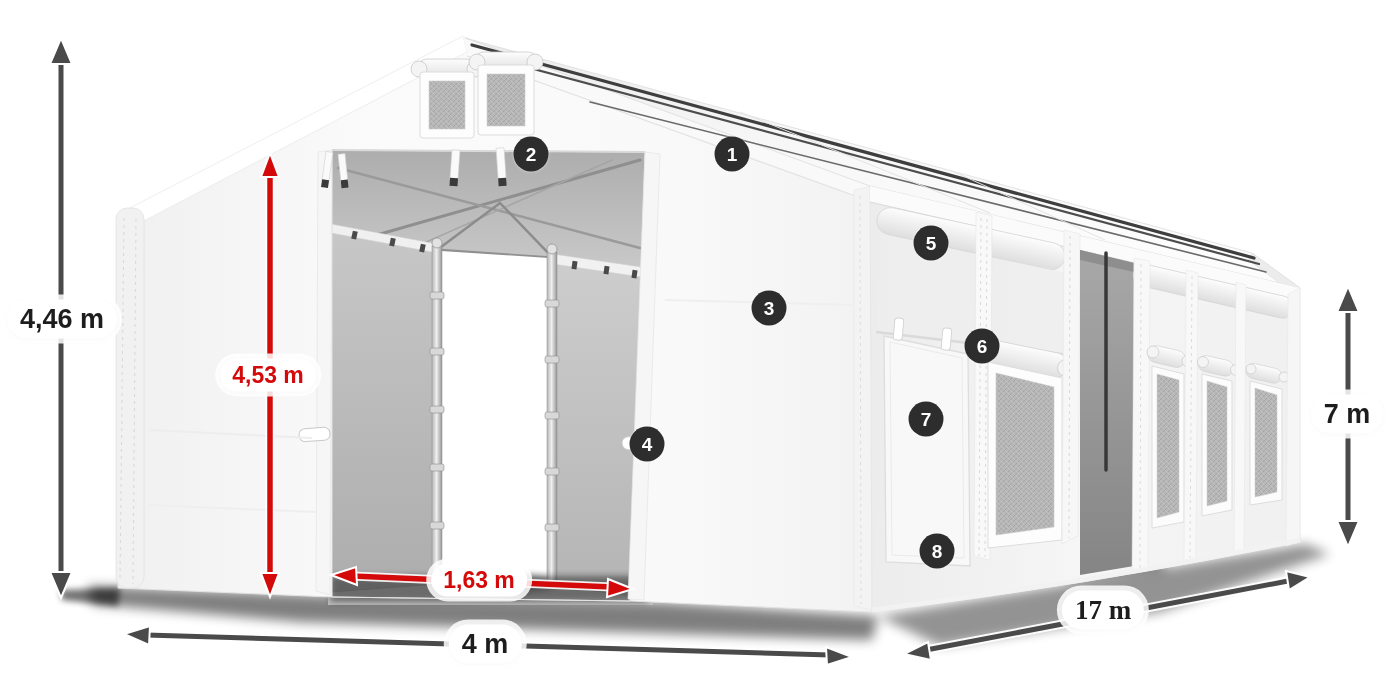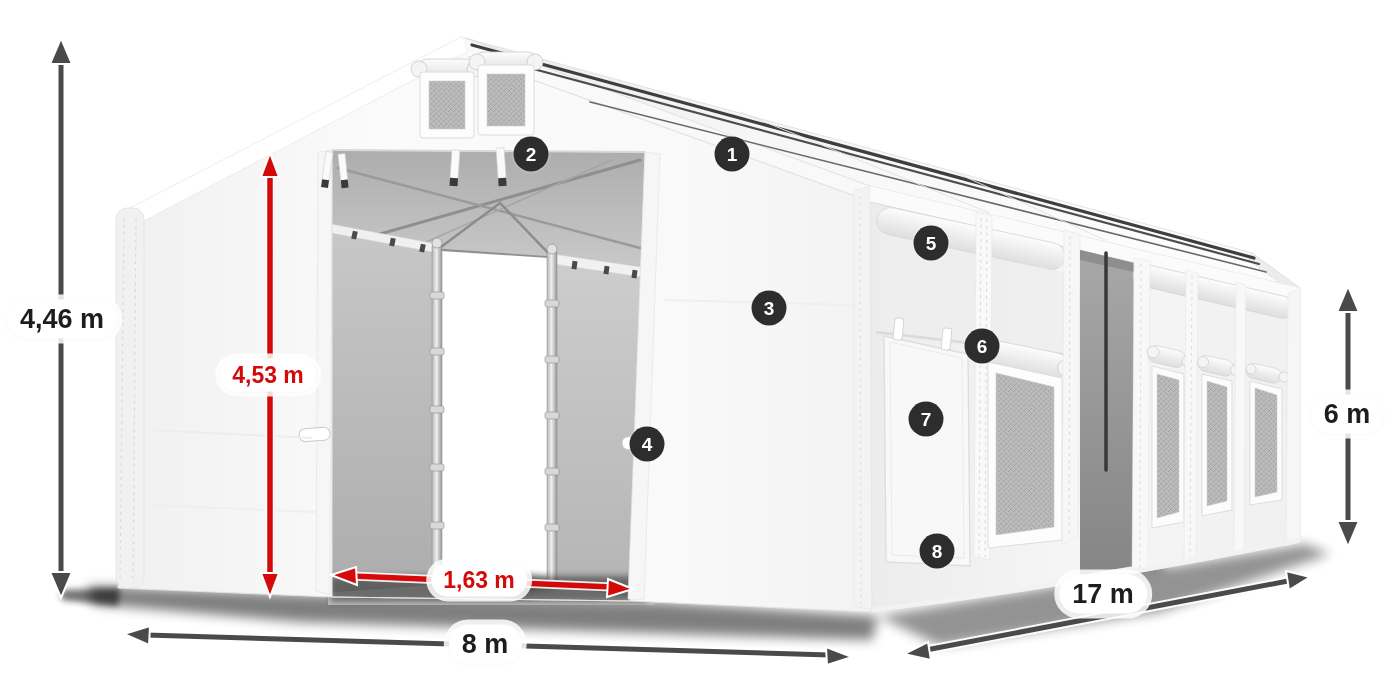--- a/index.html
+++ b/index.html
@@ -329,23 +329,23 @@
       <line x1="352" y1="576" x2="612" y2="587" stroke="#d40a0a" stroke-width="5.5"></line>
       <polygon points="331,575 356,567 357,585" fill="#d40a0a" stroke="#ffffff" stroke-width="2"></polygon>
       <polygon points="633,589 608,579 607,597" fill="#d40a0a" stroke="#ffffff" stroke-width="2"></polygon>
     </g>
   </g>
 </svg>
 
 <div class="pill dark" style="left:62px;top:319px;">4,46 m</div>
 <div class="pill red" style="left:268px;top:375px;">4,53 m</div>
 <div class="pill red" style="left:479px;top:580px;">1,63 m</div>
-<div class="pill dark" style="left:485px;top:644px;">8 m</div>
-<div class="pill dark" style="left:1103px;top:594px;">17 m</div>
-<div class="pill dark" style="left:1347px;top:414px;">6 m</div>
+<div class="pill dark" style="left:485px;top:644px;">4 m</div>
+<div class="pill dark" style="left:1103px;top:610px;font-family:Liberation Serif, serif;">17 m</div>
+<div class="pill dark" style="left:1347px;top:414px;">7 m</div>
 
 <div class="badge" style="left:732px;top:154px;">1</div>
 <div class="badge" style="left:531px;top:154px;">2</div>
 <div class="badge" style="left:769px;top:308px;">3</div>
 <div class="badge" style="left:647px;top:444px;">4</div>
 <div class="badge" style="left:931px;top:243px;">5</div>
 <div class="badge" style="left:982px;top:346px;">6</div>
 <div class="badge" style="left:926px;top:419px;">7</div>
 <div class="badge" style="left:937px;top:551px;">8</div>
 

